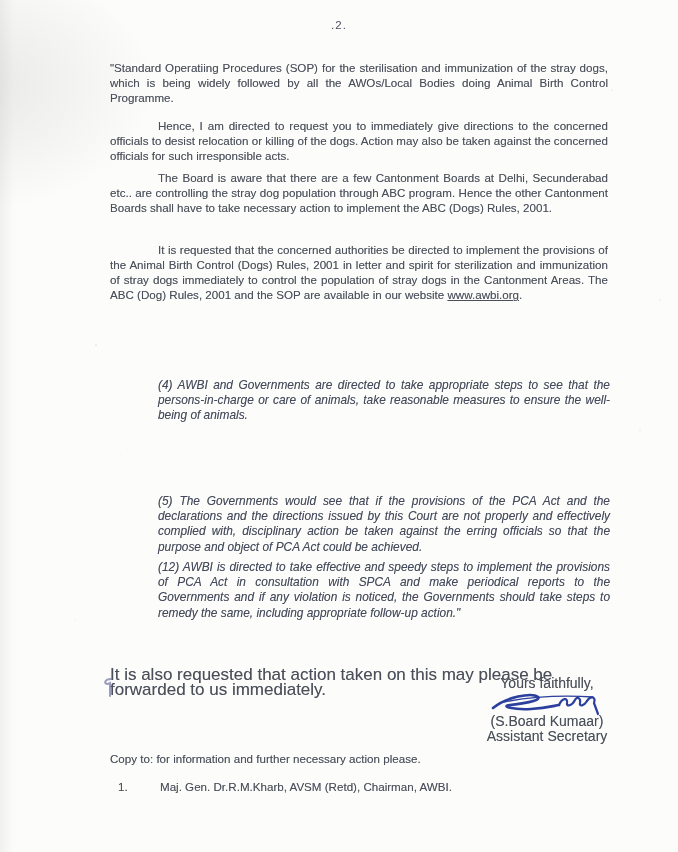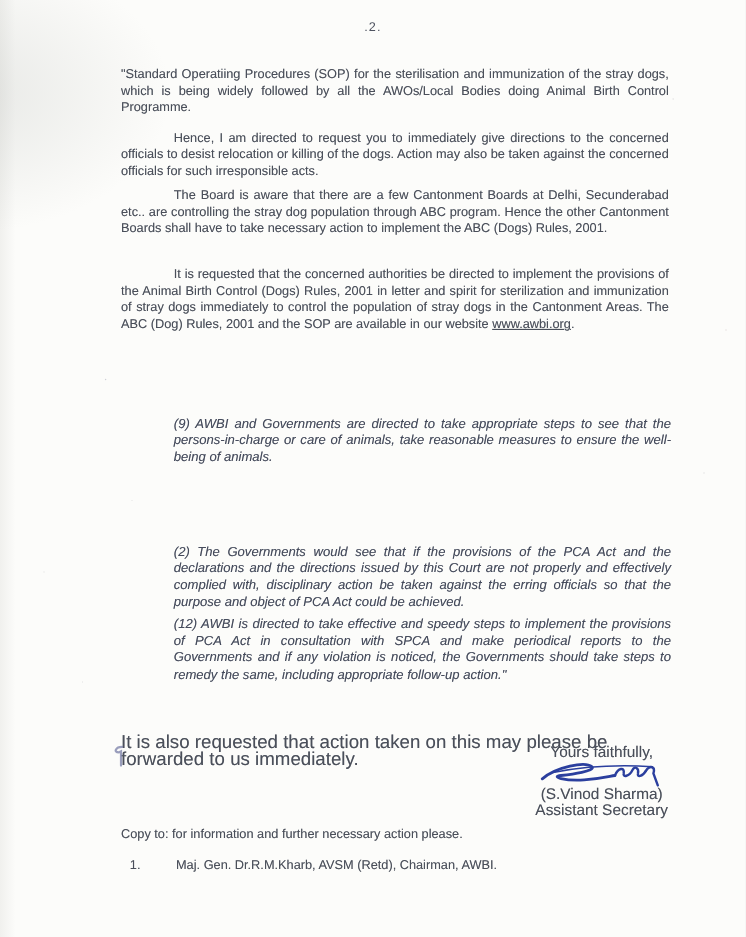--- a/index.html
+++ b/index.html
@@ -77,41 +77,41 @@
 
   <div class="pageno">.2.</div>
 
   <p class="para" style="top:48px;">"Standard Operatiing Procedures (SOP) for the sterilisation and immunization of the stray dogs, which is being widely followed by all the AWOs/Local Bodies doing Animal Birth Control Programme.</p>
   <p class="para ind-sm" style="top:106px;">Hence, I am directed to request you to immediately give directions to the concerned officials to desist relocation or killing of the dogs. Action may also be taken against the concerned officials for such irresponsible acts.</p>
   <p class="para ind-sm" style="top:158px;">The Board is aware that there are a few Cantonment Boards at Delhi, Secunderabad etc.. are controlling the stray dog population through ABC program. Hence the other Cantonment Boards shall have to take necessary action to implement the ABC (Dogs) Rules, 2001.</p>
 
   <p class="para ind-sm" style="top:230px;"><span>It is requested that the concerned authorities be directed to implement the provisions of the Animal Birth Control (Dogs) Rules, 2001 in letter and spirit for sterilization and immunization of stray dogs immediately to control the population of stray dogs in the Cantonment Areas. The ABC (Dog) Rules, 2001 and the SOP are available in our website </span><a class="weblink">www.awbi.org</a><span>.</span></p>
 
 
-  <p class="quote" style="top:366px;">(9) AWBI and Governments are directed to take appropriate steps to see that the persons-in-charge or care of animals, take reasonable measures to ensure the well-being of animals.</p>
-  <p class="quote" style="top:482px;">(2) The Governments would see that if the provisions of the PCA Act and the declarations and the directions issued by this Court are not properly and effectively complied with, disciplinary action be taken against the erring officials so that the purpose and object of PCA Act could be achieved.</p>
+  <p class="quote" style="top:366px;">(4) AWBI and Governments are directed to take appropriate steps to see that the persons-in-charge or care of animals, take reasonable measures to ensure the well-being of animals.</p>
+  <p class="quote" style="top:482px;">(5) The Governments would see that if the provisions of the PCA Act and the declarations and the directions issued by this Court are not properly and effectively complied with, disciplinary action be taken against the erring officials so that the purpose and object of PCA Act could be achieved.</p>
   <p class="quote" style="top:548px;">(12) AWBI is directed to take effective and speedy steps to implement the provisions of PCA Act in consultation with SPCA and make periodical reports to the Governments and if any violation is noticed, the Governments should take steps to remedy the same, including appropriate follow-up action."</p>
 
   <p class="closing">It is also requested that action taken on this may please be forwarded to us immediately.</p>
 
   <svg class="penmark" width="16" height="28" viewBox="0 0 16 28">
     <path d="M10 3 C4 3 2 8 7 8 L9 7 L9 20" fill="none" stroke="#7a7fa8" stroke-width="2" stroke-linecap="round"></path>
   </svg>
 
   <div class="signblock">
     <div>Yours faithfully,</div>
     <svg class="sig" width="118" height="30" viewBox="0 0 118 30">
       <g fill="none" stroke="#2b3f9e" stroke-linecap="round" stroke-linejoin="round">
         <path stroke-width="2.6" d="M5 19 C18 8 44 3 50 8 C54 12 31 15 22 16 C12 17 25 21 43 20 C58 19 65 17 71 16"></path>
         <path stroke-width="2.2" d="M71 16 C74 9 80 8 79 14 C78 18 84 17 87 11 C89 7 93 9 92 14 C91 18 96 17 99 12"></path>
         <path stroke-width="2.2" d="M99 12 C103 6 108 8 106 14 L110 25"></path>
         <path stroke-width="1.4" d="M16 13 C42 8 74 6 105 8"></path>
       </g>
     </svg>
-    <div>(S.Vinod Sharma)</div>
+    <div>(S.Board Kumaar)</div>
     <div>Assistant Secretary</div>
   </div>
 
   <div class="copyline">Copy to: for information and further necessary action please.</div>
 
   <div class="copyitem" style="top:779px;">
     <span class="num">1.</span><span>Maj. Gen. Dr.R.M.Kharb, AVSM (Retd), Chairman, AWBI.</span>
   </div>
 
 </div>

